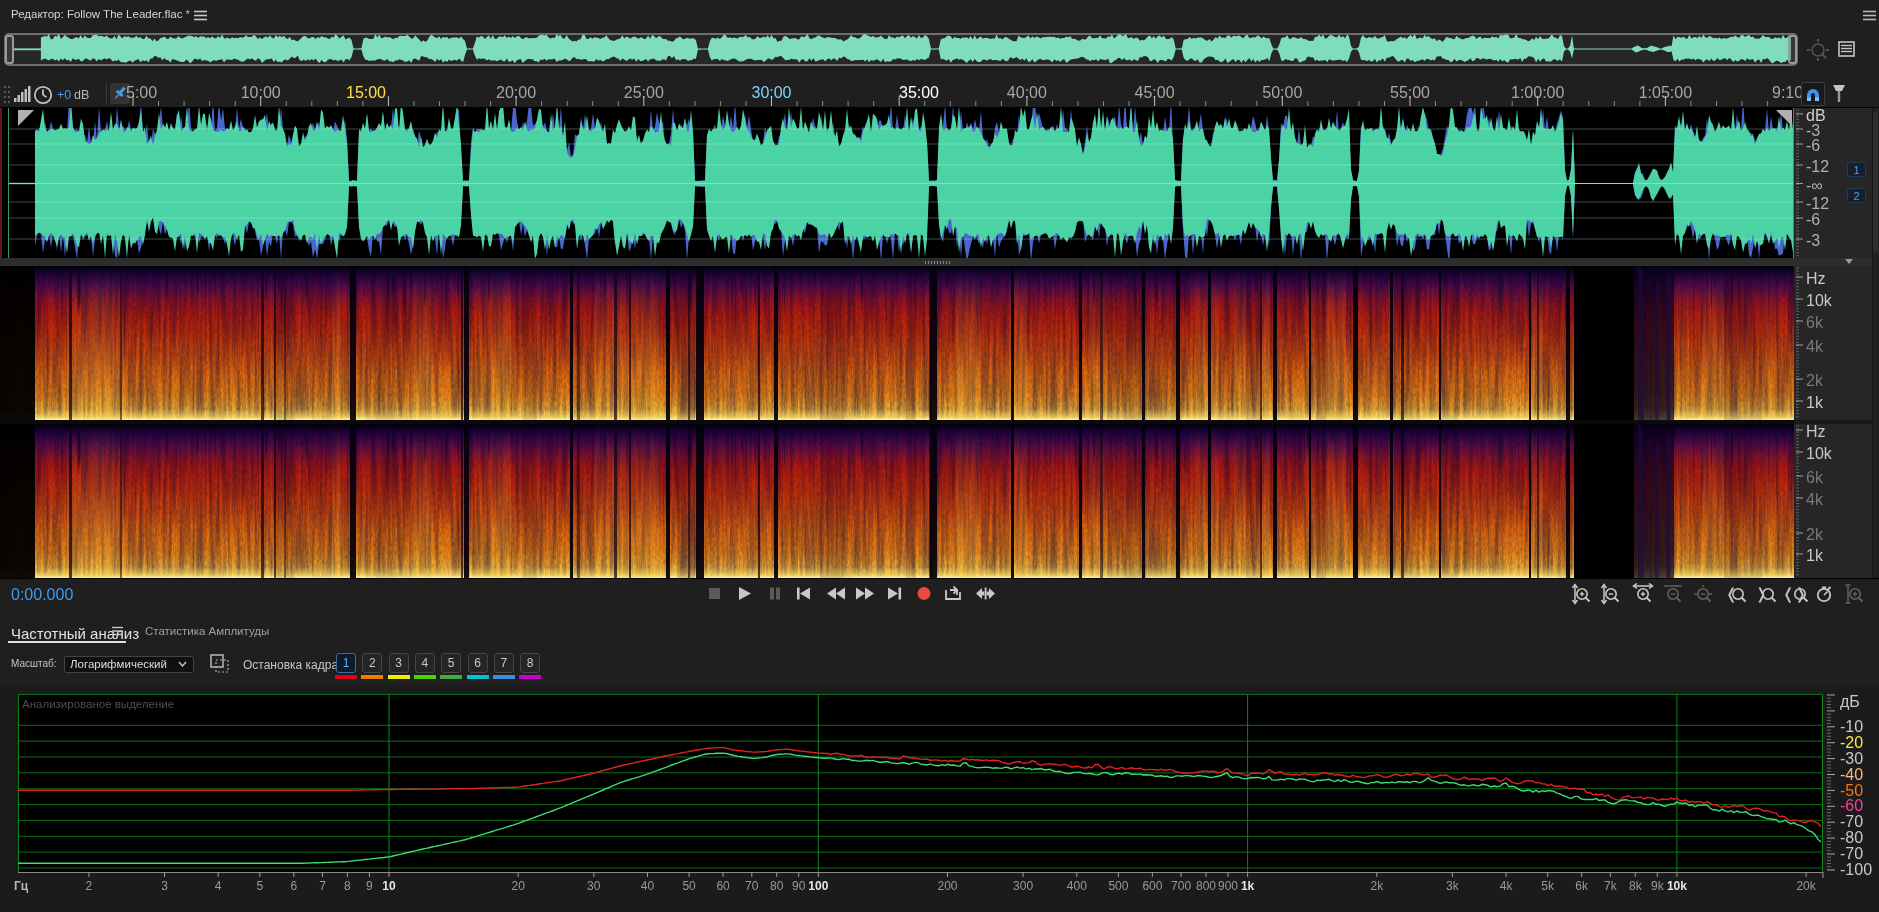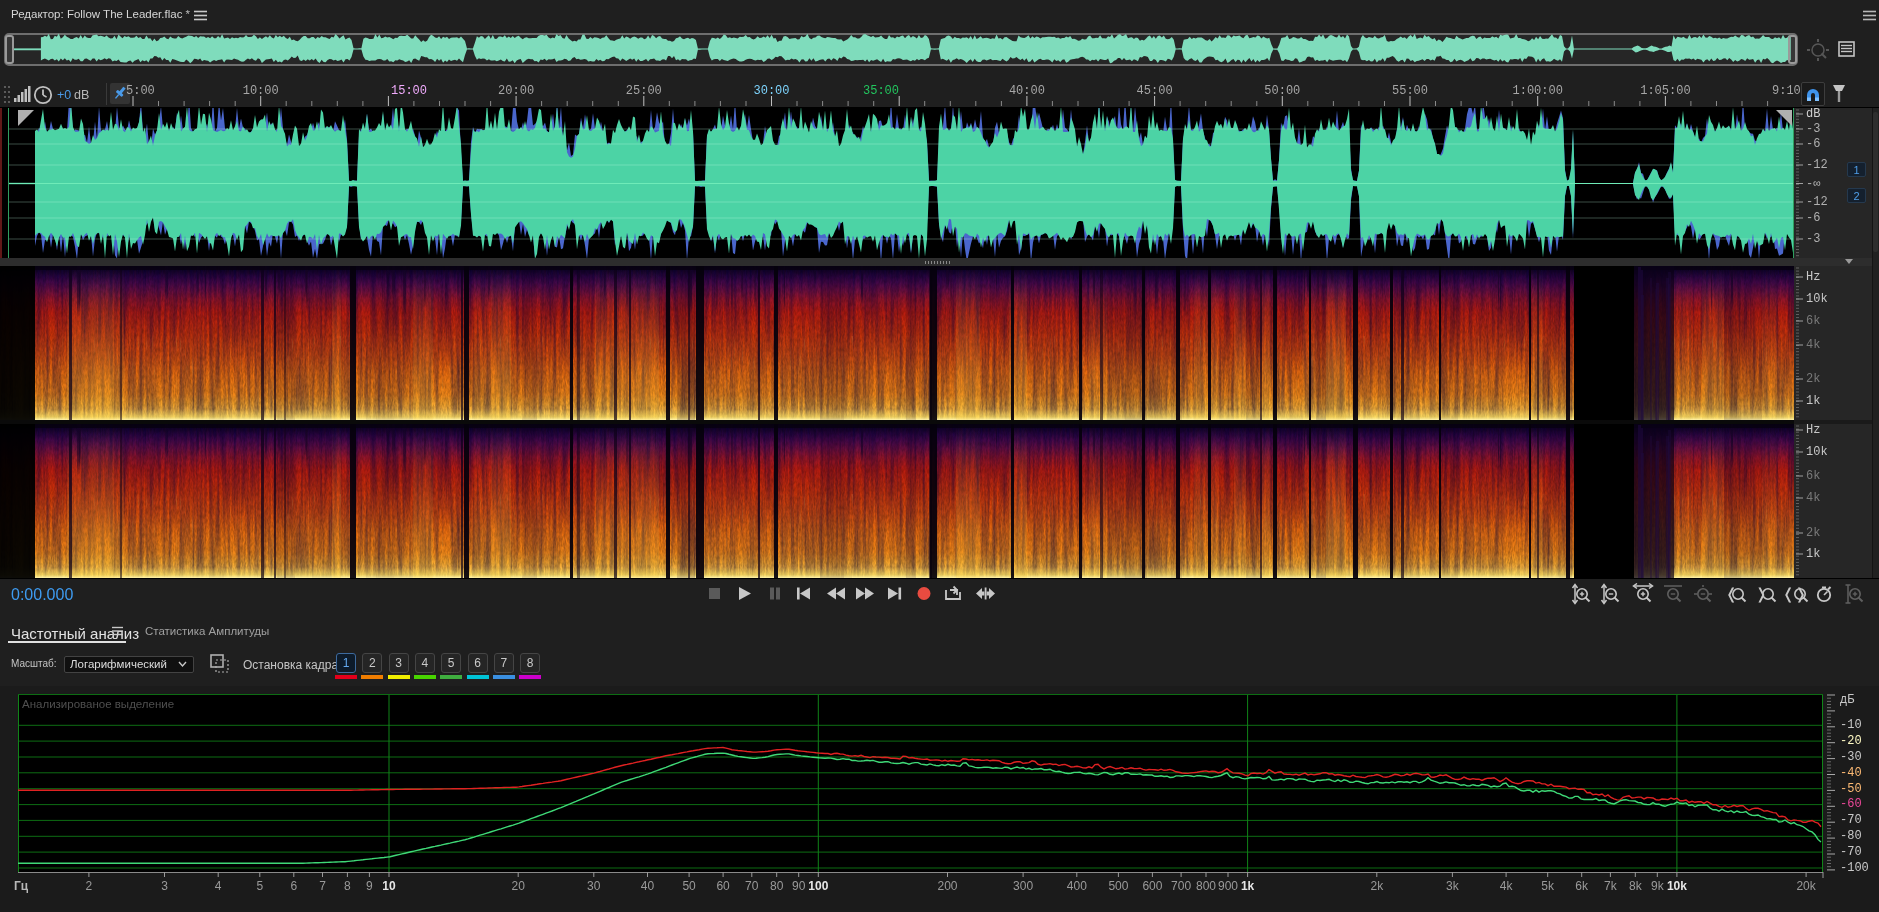--- a/index.html
+++ b/index.html
@@ -1,16 +1,16 @@
 <!DOCTYPE html>
 <html><head><meta charset="utf-8"><style>
 *{margin:0;padding:0;box-sizing:border-box}
 html,body{width:1879px;height:912px;background:#1f1f1f;overflow:hidden;font-family:"Liberation Sans",sans-serif}
 .abs{position:absolute}
-.lab{position:absolute;font-size:12px;white-space:nowrap;font-family:Liberation Mono, monospace}
+.lab{position:absolute;font-size:16px;white-space:nowrap;font-family:Liberation Sans, sans-serif}
 </style></head><body>
 <div class="abs" style="left:0;top:0;width:1879px;height:912px;background:#1f1f1f">
 
 <div class="abs" style="left:0;top:0;width:1879px;height:28px;background:#1f1f1f"></div>
 <div class="abs" style="left:11px;top:8px;font-size:11.5px;color:#d6d6d6">Редактор: Follow The Leader.flac <span style="color:#bbb">*</span></div>
 <svg class="abs" style="left:193px;top:9px" width="16" height="13">
       <g stroke="#c8c8c8" stroke-width="1.6">
         <line x1="1" x2="14" y1="2.5" y2="2.5"></line>
         <line x1="1" x2="14" y1="6.5" y2="6.5"></line>
         <line x1="1" x2="14" y1="10.5" y2="10.5"></line>
@@ -79,25 +79,25 @@
 <div class="abs" style="left:110px;top:83px;width:20px;height:21px;background:#333;border-radius:2px"></div>
 <svg class="abs" style="left:112px;top:85px" width="16" height="17">
       <g transform="rotate(40 8 8)" fill="#4a9ae8">
         <rect x="6.5" y="1" width="3" height="7"></rect>
         <rect x="4" y="7" width="8" height="3" rx="1"></rect>
         <rect x="7.3" y="10" width="1.4" height="5"></rect>
       </g>
     </svg>
 <div class="lab" style="left:126px;top:84px;color:#a6a6a6">5:00</div>
     <div class="lab" style="left:260.7px;top:84px;color:#a6a6a6;transform:translateX(-50%)">10:00</div>
-    <div class="lab" style="left:409px;top:84px;color:#f0abfc;transform:translateX(-50%)">15:00</div>
+    <div class="lab" style="left:366px;top:84px;color:#fde047;transform:translateX(-50%)">15:00</div>
     <div class="lab" style="left:516.1px;top:84px;color:#a6a6a6;transform:translateX(-50%)">20:00</div>
     <div class="lab" style="left:643.8px;top:84px;color:#a6a6a6;transform:translateX(-50%)">25:00</div>
     <div class="lab" style="left:771.5px;top:84px;color:#7dd3fc;transform:translateX(-50%)">30:00</div>
-    <div class="lab" style="left:881px;top:84px;color:#22c55e;transform:translateX(-50%)">35:00</div>
+    <div class="lab" style="left:919px;top:84px;color:#ffffff;transform:translateX(-50%)">35:00</div>
     <div class="lab" style="left:1026.9px;top:84px;color:#a6a6a6;transform:translateX(-50%)">40:00</div>
     <div class="lab" style="left:1154.6px;top:84px;color:#a6a6a6;transform:translateX(-50%)">45:00</div>
     <div class="lab" style="left:1282.3px;top:84px;color:#a6a6a6;transform:translateX(-50%)">50:00</div>
     <div class="lab" style="left:1410px;top:84px;color:#a6a6a6;transform:translateX(-50%)">55:00</div>
     <div class="lab" style="left:1537.7px;top:84px;color:#a6a6a6;transform:translateX(-50%)">1:00:00</div>
     <div class="lab" style="left:1665.4px;top:84px;color:#a6a6a6;transform:translateX(-50%)">1:05:00</div>
     <div class="lab" style="left:1772px;top:84px;color:#a6a6a6">9:10</div>
 <svg class="abs" style="left:0;top:0" width="1879" height="108">
       <line x1="133" x2="133" y1="96" y2="106" stroke="#c0c0c0"></line>
       <line x1="158.5" x2="158.5" y1="101" y2="106" stroke="#8a8a8a"></line>
@@ -931,21 +931,21 @@
       <text x="1547.7" y="890" fill="#9a9a9a" font-weight="normal" text-anchor="middle">5k</text>
       <text x="1581.7" y="890" fill="#9a9a9a" font-weight="normal" text-anchor="middle">6k</text>
       <text x="1610.4" y="890" fill="#9a9a9a" font-weight="normal" text-anchor="middle">7k</text>
       <text x="1635.3" y="890" fill="#9a9a9a" font-weight="normal" text-anchor="middle">8k</text>
       <text x="1657.3" y="890" fill="#9a9a9a" font-weight="normal" text-anchor="middle">9k</text>
       <text x="1676.9" y="890" fill="#e6e6e6" font-weight="bold" text-anchor="middle">10k</text>
       <text x="1806.1" y="890" fill="#9a9a9a" font-weight="normal" text-anchor="middle">20k</text>
     </svg>
 <div class="lab" style="left:1840px;top:693px;color:#c8c8c8">дБ</div>
     <div class="lab" style="left:1840px;top:718px;color:#c8c8c8">-10</div>
-    <div class="lab" style="left:1840px;top:734px;color:#fef9c3">-20</div>
+    <div class="lab" style="left:1840px;top:734px;color:#fde047">-20</div>
     <div class="lab" style="left:1840px;top:750px;color:#c8c8c8">-30</div>
     <div class="lab" style="left:1840px;top:766px;color:#fdba74">-40</div>
-    <div class="lab" style="left:1840px;top:782px;color:#fdba74">-50</div>
+    <div class="lab" style="left:1840px;top:782px;color:#f97316">-50</div>
     <div class="lab" style="left:1840px;top:797px;color:#ec4899">-60</div>
     <div class="lab" style="left:1840px;top:813px;color:#c8c8c8">-70</div>
     <div class="lab" style="left:1840px;top:829px;color:#c8c8c8">-80</div>
     <div class="lab" style="left:1840px;top:845px;color:#c8c8c8">-70</div>
     <div class="lab" style="left:1840px;top:861px;color:#c8c8c8">-100</div>
 </div>
 </body></html>

